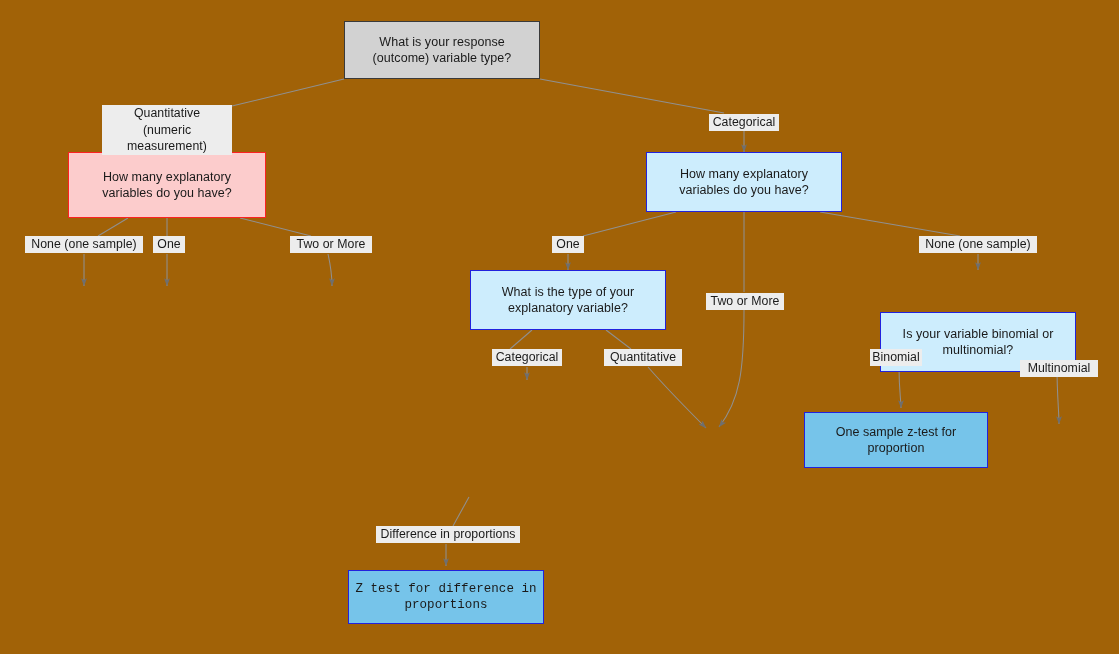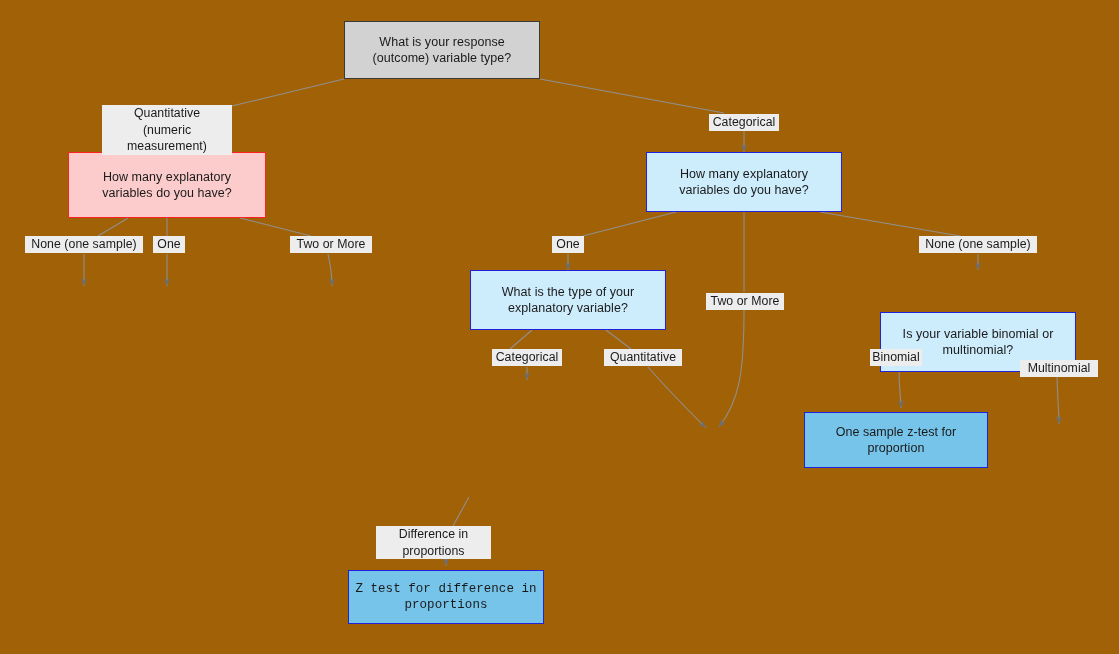--- a/index.html
+++ b/index.html
@@ -170,15 +170,15 @@
   <div class="edge-label" style="left:919px; top:236px; width:118px;">None (one sample)</div>
 
   <div class="edge-label" style="left:492px; top:349px; width:70px;">Categorical</div>
 
   <div class="edge-label" style="left:604px; top:349px; width:78px;">Quantitative</div>
 
   <div class="edge-label" style="left:870px; top:349px; width:52px;">Binomial</div>
 
   <div class="edge-label" style="left:1020px; top:349px; width:78px;margin-top:11px;">Multinomial</div>
 
-  <div class="edge-label" style="left:376px; top:526px; width:115px;">Difference in proportions</div>
+  <div class="edge-label" style="left:376px; top:526px; width:144px;">Difference in proportions</div>
 
 </div>
 
 </body></html>

